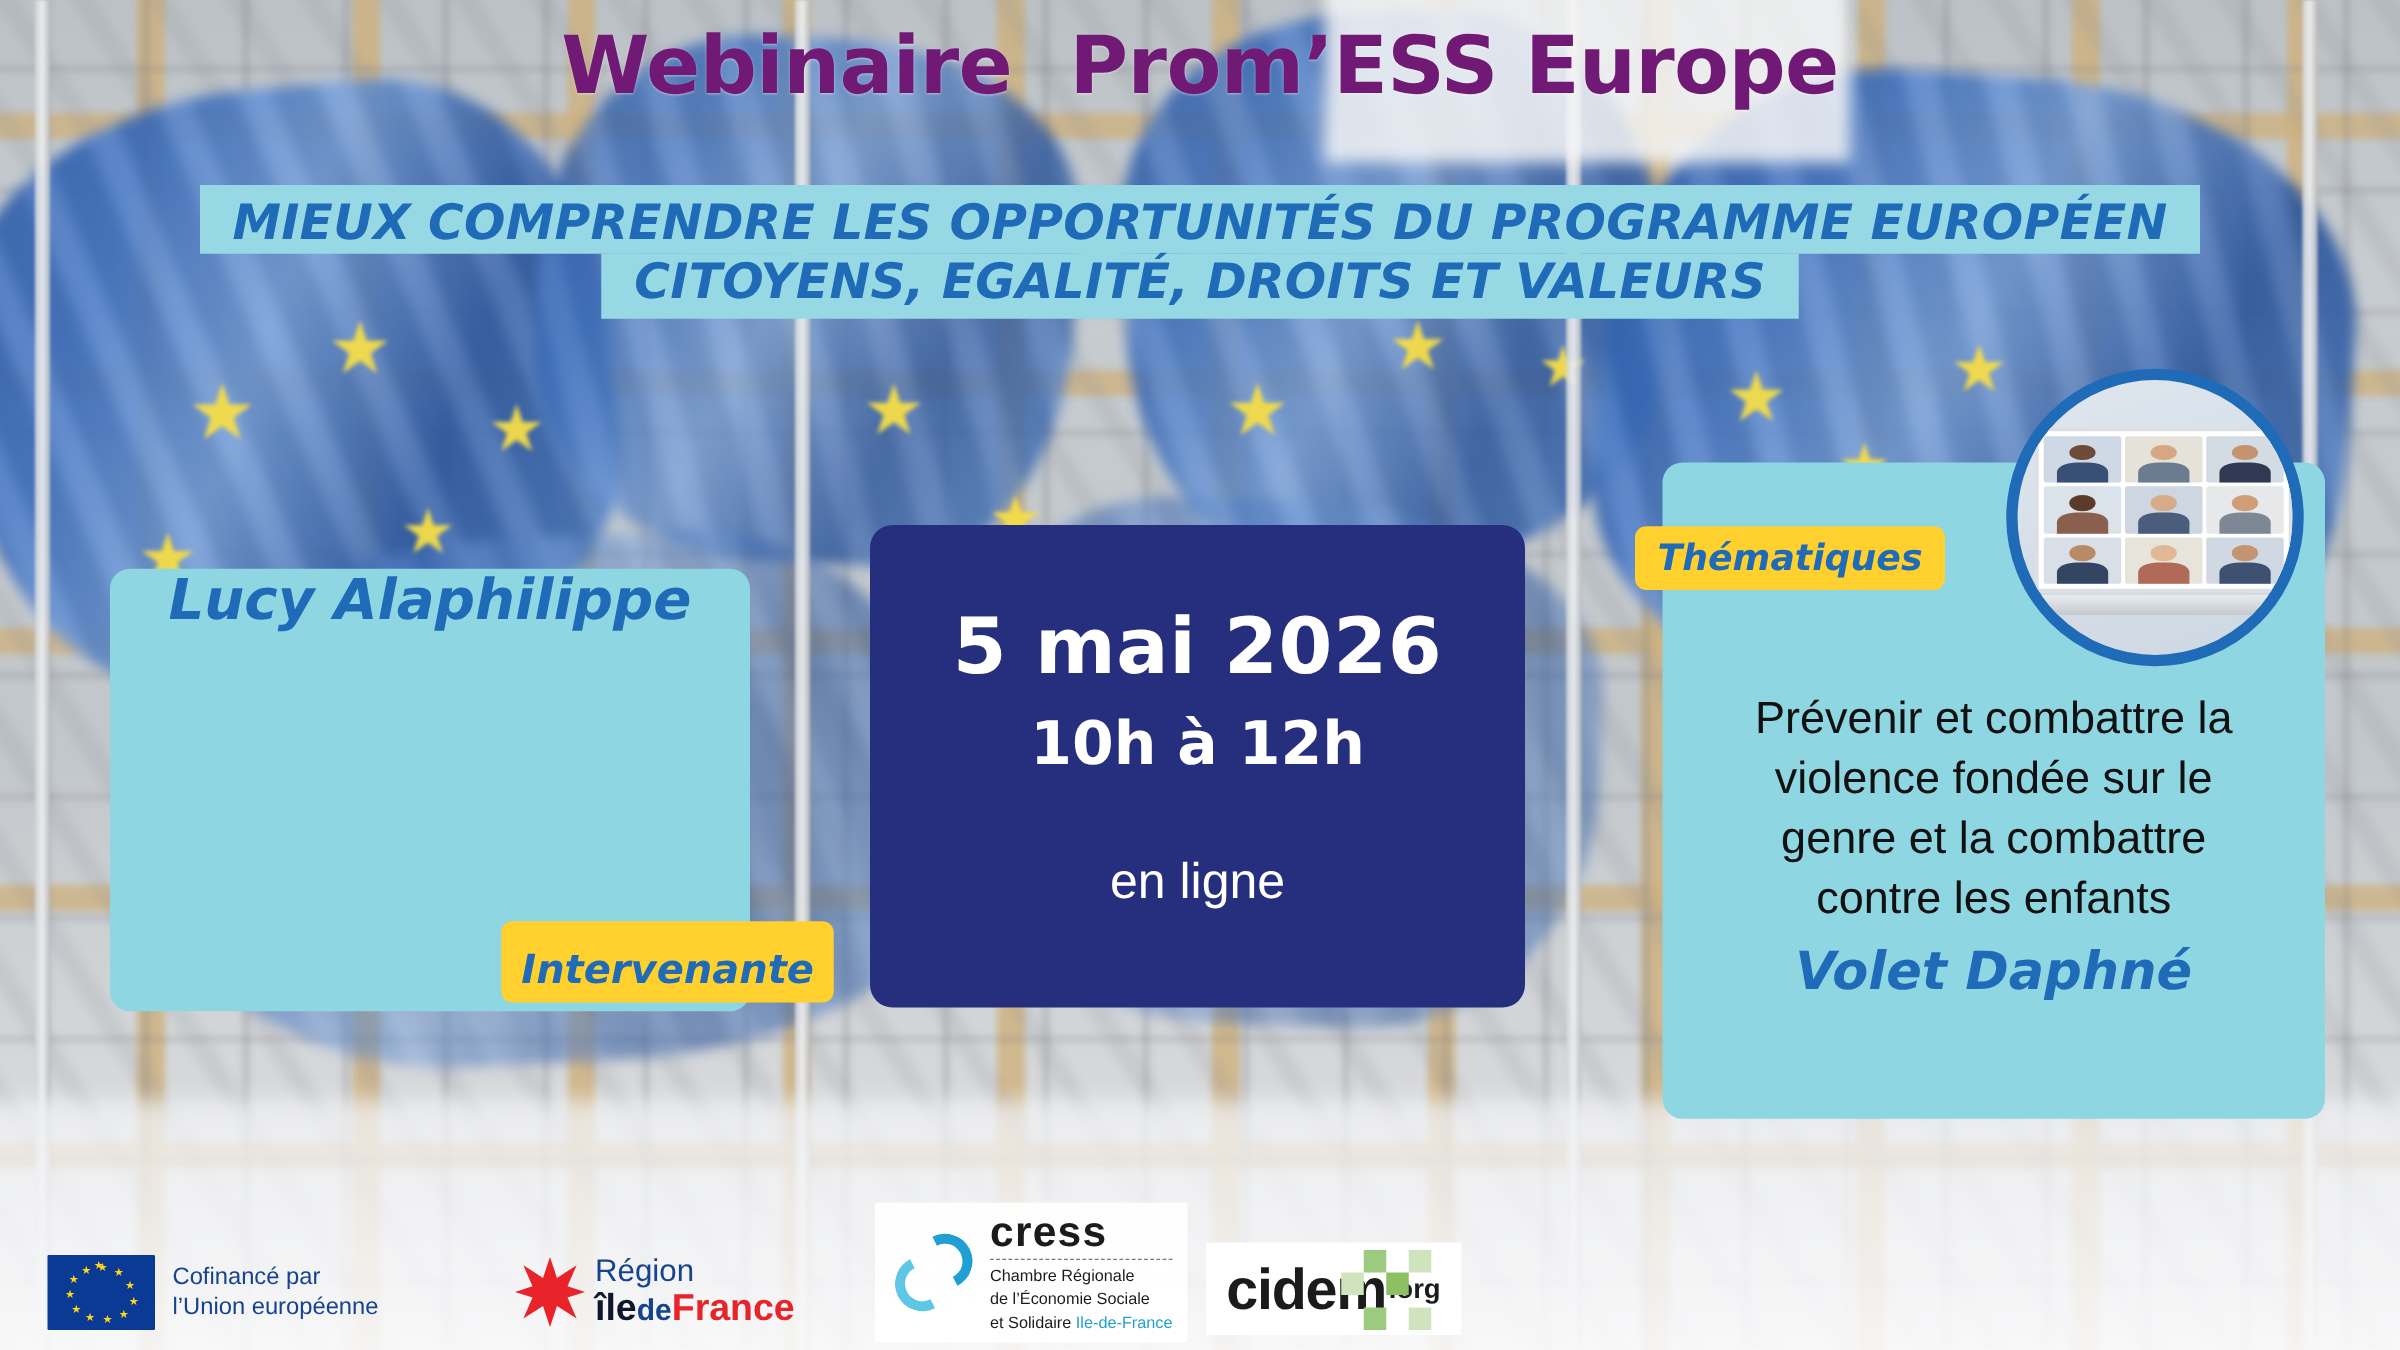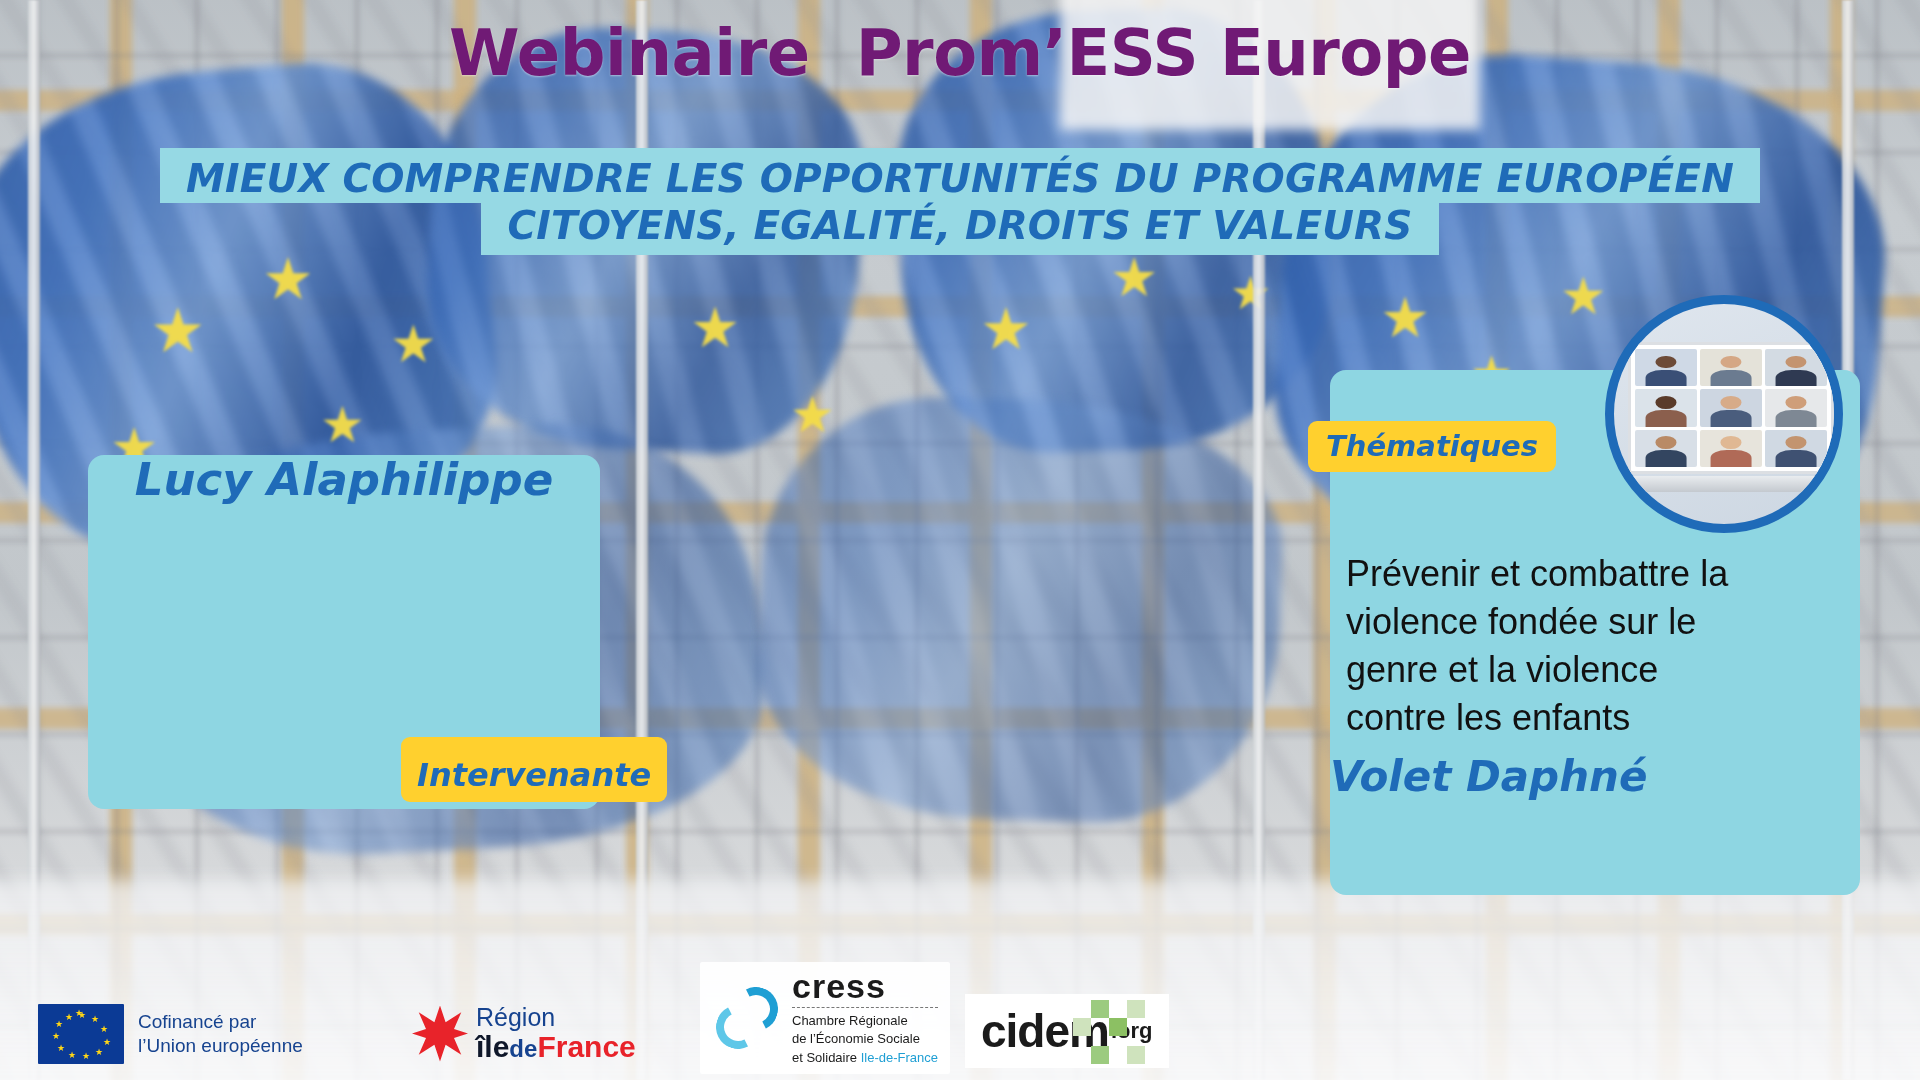--- a/index.html
+++ b/index.html
@@ -169,21 +169,21 @@
     margin-top:14px;
   }
   .date-mode{
     font-size:40px; margin-top:60px;
     font-family:"Liberation Sans", sans-serif;
   }
 
   
   #theme-card{
     left:1330px; top:370px; width:530px; height:525px;
-    text-align:left;
+    text-align:center;
   }
   #thematiques-badge{
     left:1308px; top:421px;
     font-size:29px; padding:8px 18px 9px 18px;
   }
   .theme-text{
     margin-top:180px;
     font-size:36px; color:#111; line-height:1.33;
     font-family:"Liberation Sans", sans-serif;
     padding:0 16px;
@@ -332,26 +332,31 @@
   <div class="sub-wrap">
     <span class="sub-line l1">MIEUX COMPRENDRE LES OPPORTUNITÉS DU PROGRAMME EUROPÉEN</span>
     <span class="sub-line l2">CITOYENS, EGALITÉ, DROITS ET VALEURS</span>
   </div>
 
   <div class="card" id="speaker-card">
     <div class="speaker-name">Lucy Alaphilippe</div>
   </div>
   <div class="badge" id="intervenante-badge">Intervenante</div>
 
+  <div id="date-card">
+    <div class="date-main">5 mai 2026</div>
+    <div class="date-hours">10h à 12h</div>
+    <div class="date-mode">en ligne</div>
+  </div>
 
   <div class="card" id="theme-card">
     <div class="theme-text">
       <div>Prévenir et combattre la</div>
       <div>violence fondée sur le</div>
-      <div>genre et la violence</div>
+      <div>genre et la combattre</div>
       <div>contre les enfants</div>
     </div>
     <div class="theme-sub">Volet Daphné</div>
   </div>
   <div class="badge" id="thematiques-badge">Thématiques</div>
 
   <div id="video-circle">
     <div class="laptop">
       <div class="tile" style="background:#cfd9e6">
           <div class="head" style="background:#6d4b38"></div>

